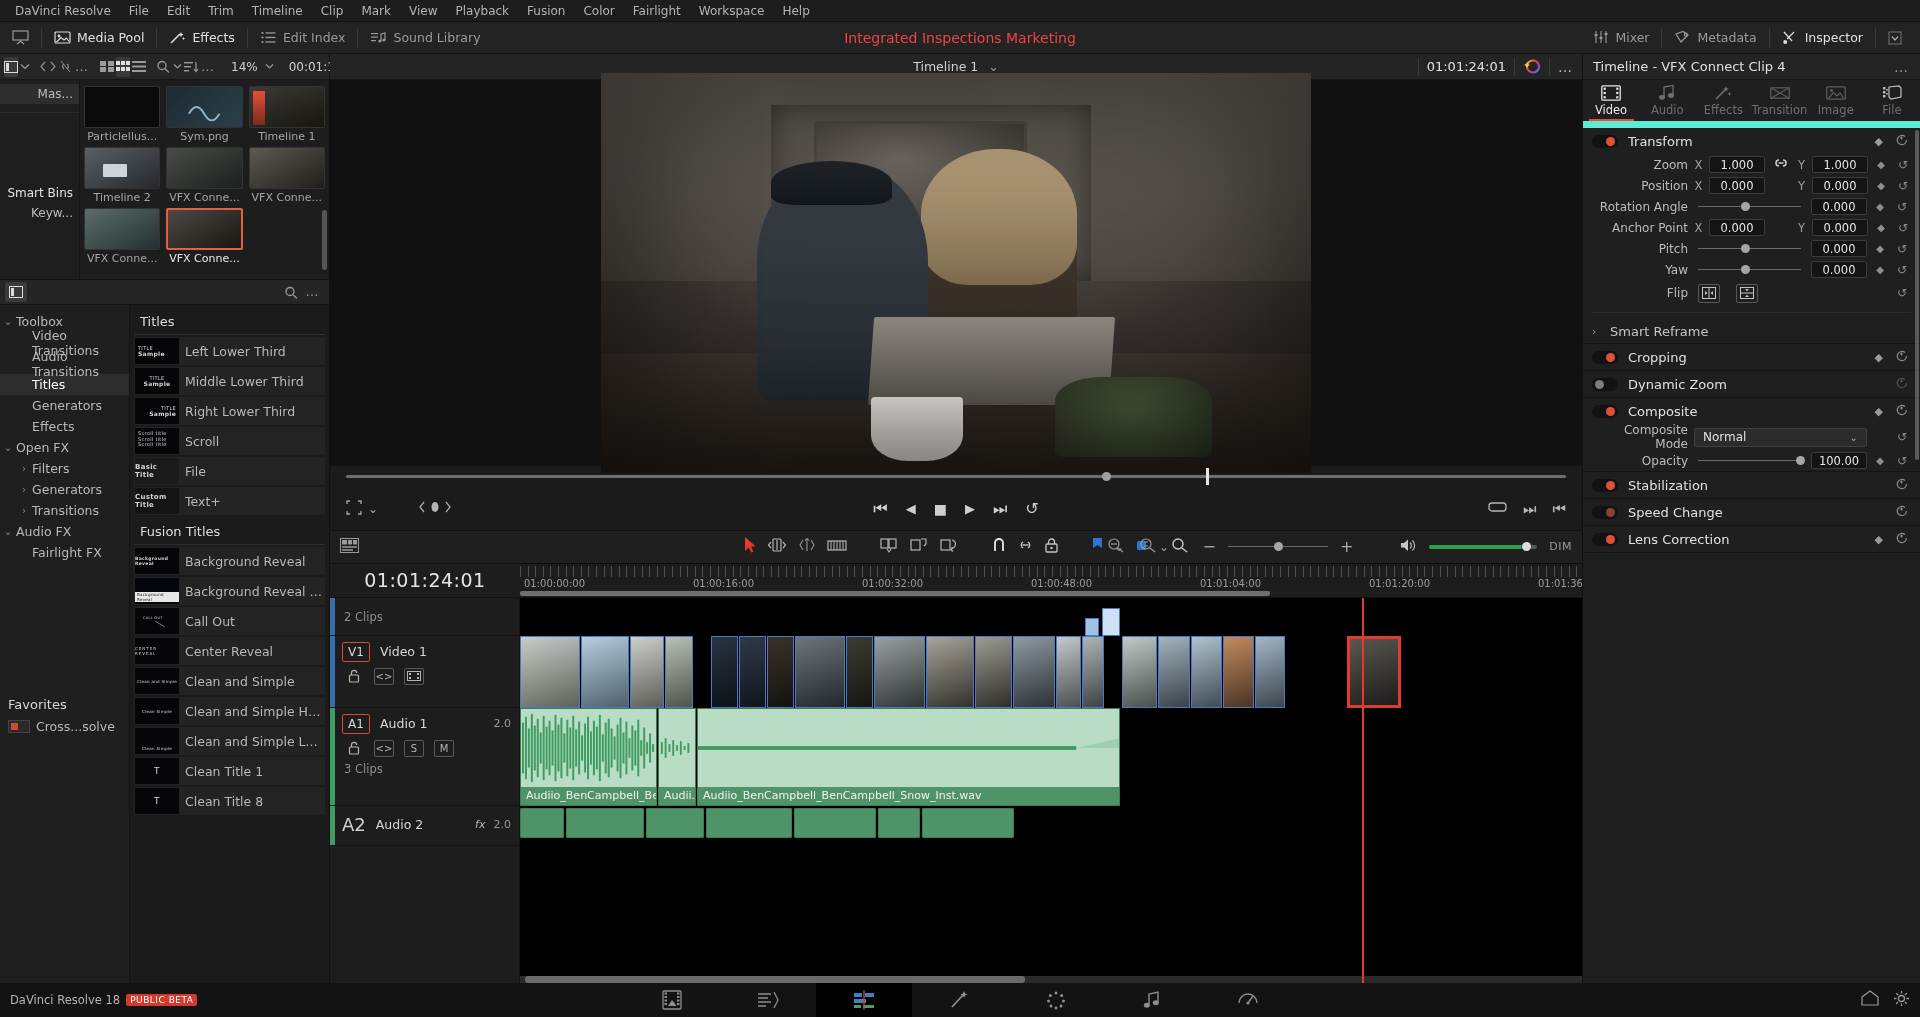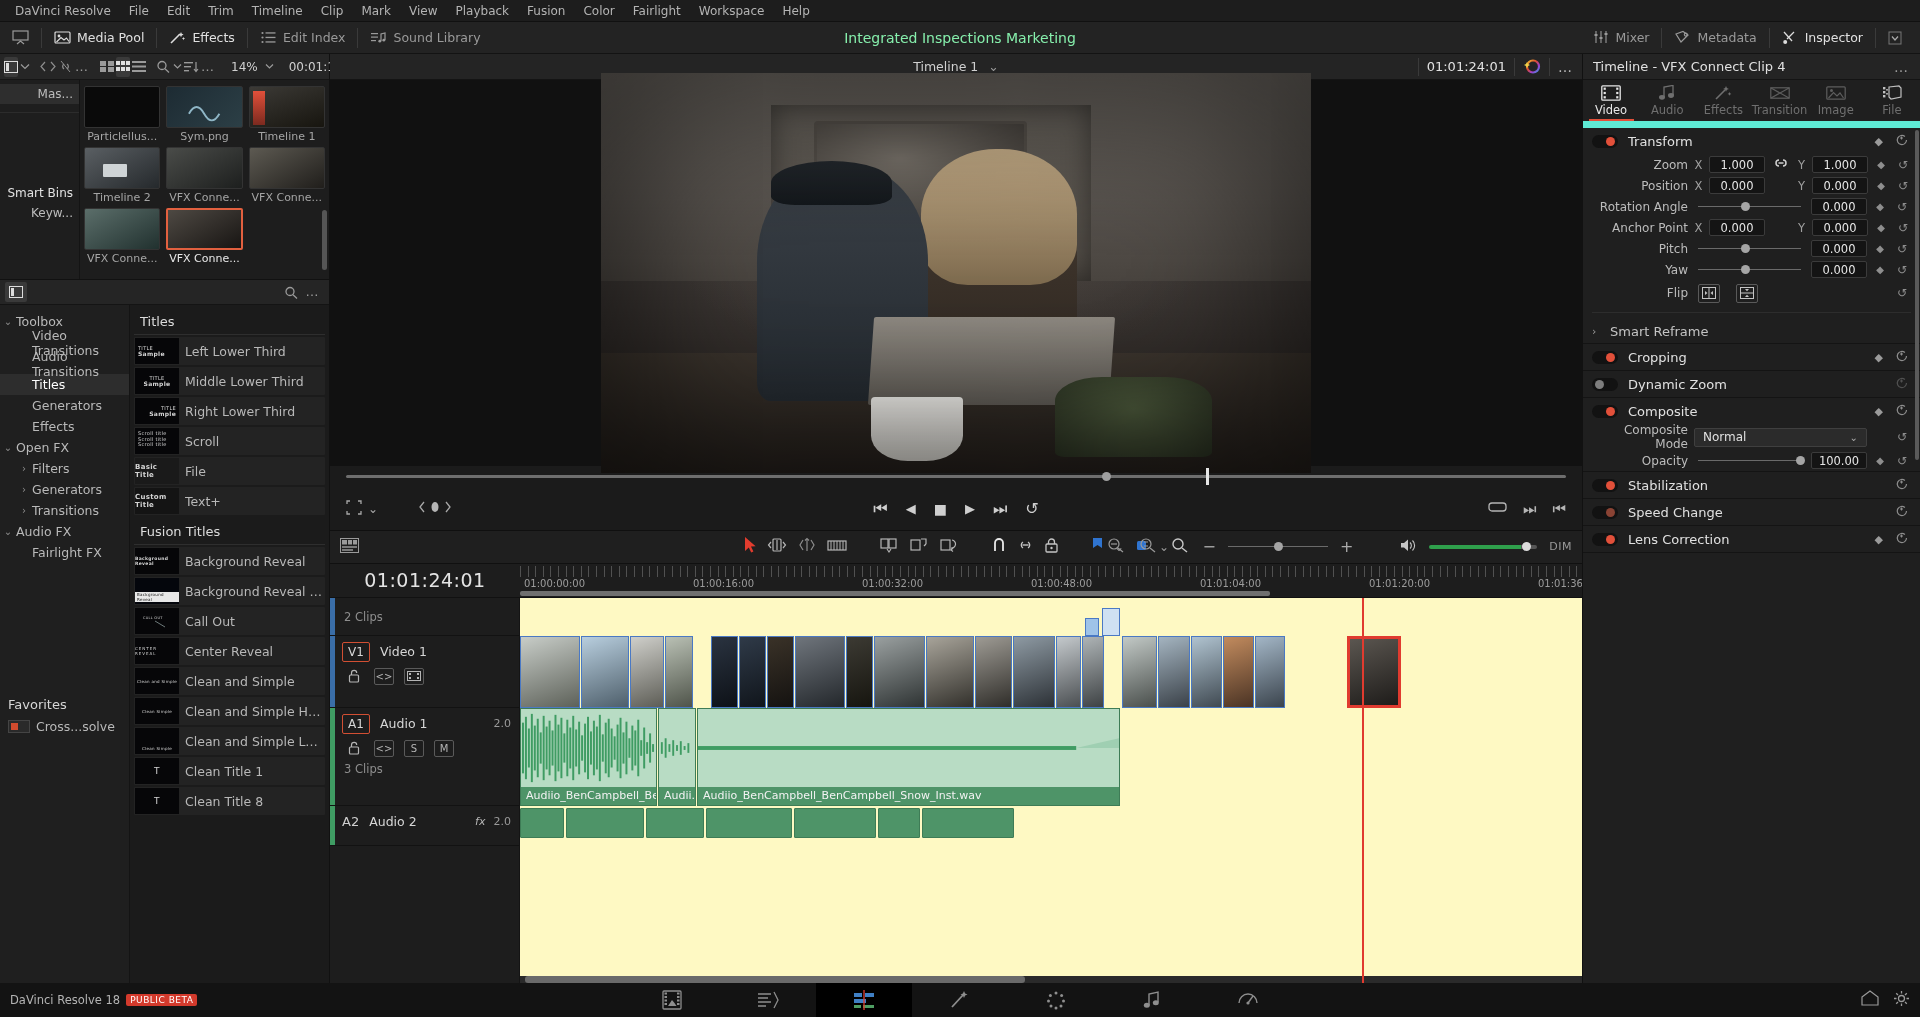--- a/index.html
+++ b/index.html
@@ -49,21 +49,21 @@
     flex: none; border-bottom: 1px solid #131313; position: relative;
   }
   .tb-item {
     display: flex; align-items: center; gap: 6px; padding: 0 12px; height: 32px;
     color: #9a9a9a; font-size: 12.5px; white-space: nowrap;
   }
   .tb-item.active { color: #e0e0e0; }
   .tb-sep { width: 1px; height: 20px; background: #3a3a3a; }
   .tb-center {
     position: absolute; left: 0; right: 0; text-align: center;
-    font-size: 14px; color: #86efac; pointer-events: none;
+    font-size: 14px; color: #ef4444; pointer-events: none;
   }
   .tb-right { margin-left: auto; display: flex; align-items: center; padding-right: 6px; z-index:2; }
   .icon-svg { display: block; }
 
   
   .body { flex: 1; display: flex; min-height: 0; }
 
   
   .leftcol { width: 330px; flex: none; display: flex; flex-direction: column; background: #1f1f1f; border-right: 1px solid #111; }
 
@@ -184,21 +184,21 @@
   .tl-tc { width: 190px; flex: none; display: flex; align-items: center; justify-content: center;
            font-size: 19px; color: #e4e4e4; letter-spacing: .5px; background: #1d1d1d; }
   .tl-ruler { flex: 1; position: relative; overflow: hidden; background: #1d1d1d; }
   .tick-strip { position: absolute; left: 0; right: 0; top: 2px; height: 11px;
      background-image: repeating-linear-gradient(90deg,#5a5a5a 0 1px, transparent 1px 7.6px);
      opacity: .85; }
   .rlabel { position: absolute; top: 14px; font-size: 10px; color: #9c9c9c; }
   .tl-zoombar { position:absolute; left:0; right:0; bottom:1px; height:5px; }
   .tl-zoombar .zb { position:absolute; top:0; height:5px; background:#6f6f6f; border-radius:2px; }
 
-  .tracks { flex: 1; display: flex; min-height: 0; position: relative; overflow: hidden; background: #fef9c3; }
+  .tracks { flex: 1; display: flex; min-height: 0; position: relative; overflow: hidden; background: #000000; }
   .track-heads { width: 190px; flex: none; background: #1d1d1d; border-right: 1px solid #141414; }
   .th { position: relative; border-bottom: 1px solid #121212; padding-left: 12px; }
   .th .colorbar { position: absolute; left: 0; top: 0; bottom: 0; width: 5px; }
   .th-row1 { display: flex; align-items: center; gap: 10px; padding-top: 6px; }
   .tbadge { width: 28px; height: 20px; border: 1px solid #d24f33; color: #d6d6d6; font-size: 12px;
             display: flex; align-items: center; justify-content: center; border-radius: 2px; }
   .th-name { font-size: 12.5px; color: #d6d6d6; }
   .th-meta { margin-left: auto; padding-right: 8px; font-size: 11px; color: #9a9a9a; display:flex; gap:8px; align-items:center;}
   .th-row2 { display: flex; align-items: center; gap: 10px; padding: 6px 0 0 2px; }
   .tctl { width: 20px; height: 17px; border: 1px solid #5a5a5a; border-radius: 2px; color: #b5b5b5;
@@ -1035,21 +1035,21 @@
               <div class="tctl">&lt;&gt;</div>
               <div class="tctl">S</div>
               <div class="tctl">M</div>
             </div>
             <div class="th-clips">3 Clips</div>
           </div>
 
           <div class="th" style="height:40px;">
             <div class="colorbar" style="background:#3f9c63;"></div>
             <div class="th-row1" style="padding-top:8px;">
-              <div style="font-size:13px;color:#cfcfcf;">A2</div>
+              <div style="font-size:18px;color:#cfcfcf;">A2</div>
               <div class="th-name">Audio 2</div>
               <div class="th-meta">
                 <span style="font-style:italic;color:#b5b5b5;">fx</span>
                 <span>2.0</span>
               </div>
             </div>
           </div>
         </div>
 
         <div class="track-area">

